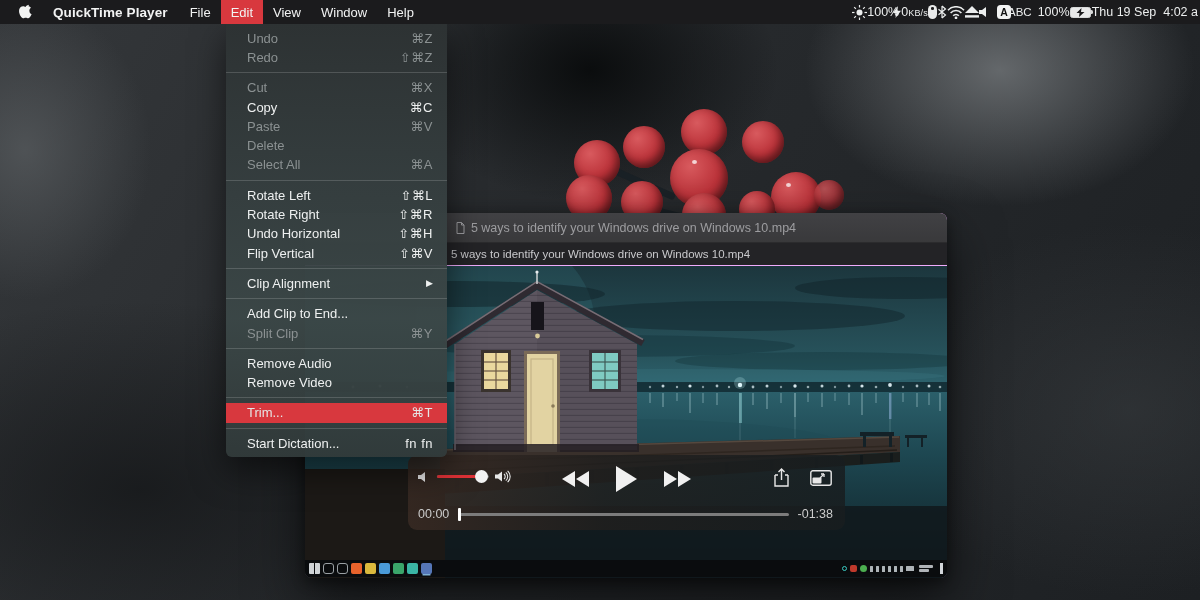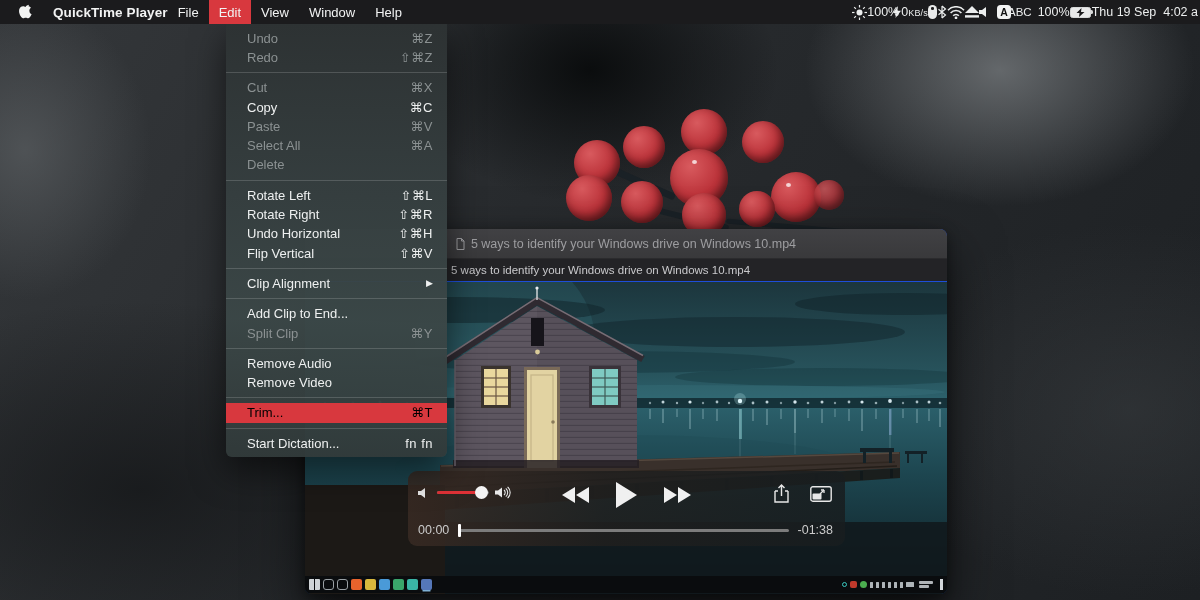--- a/index.html
+++ b/index.html
@@ -20,42 +20,42 @@
     box-shadow:inset -3px -4px 8px rgba(0,0,0,.45);}
   .berry.dim{opacity:.8;}
   .glint{position:absolute;width:5px;height:4px;border-radius:50%;background:rgba(255,255,255,.75);}
   .stem{position:absolute;background:#1a2126;border-radius:3px;}
 
   
   .menubar{position:absolute;top:0;left:0;width:1200px;height:24px;background:#1b1b1d;
     z-index:30;display:flex;align-items:center;color:#f2f3f3;font-size:13px;}
   .mb-left{display:flex;align-items:center;height:24px;padding-left:19px;}
   .apple{width:15px;height:16px;margin-right:19px;display:flex;align-items:center;}
-  .app-name{font-weight:bold;font-size:13.5px;letter-spacing:.1px;}
+  .app-name{font-weight:bold;font-size:13.5px;margin-right:12px;letter-spacing:.1px;}
   .mb-item{height:24px;display:flex;align-items:center;padding:0 10px;}
   .mb-item.active{background:#d8383e;}
   .mb-status{position:absolute;right:2px;top:0;height:24px;display:flex;align-items:center;
     font-size:12.5px;color:#eceeee;}
   .st-ic{display:flex;align-items:center;}
   .unit{font-size:9px;letter-spacing:.2px;}
   .mouse-icon{position:relative;width:9px;height:14px;background:#e9eaea;border-radius:5px;}
   .mouse-icon:after{content:"";position:absolute;left:3.2px;top:2px;width:2.6px;height:2.6px;
     border-radius:50%;background:#1b1b1d;}
   .abox{width:14px;height:14px;background:#f2f3f3;color:#111;border-radius:3.5px;font-size:10.5px;
     font-weight:bold;display:flex;align-items:center;justify-content:center;}
   .batt{position:relative;width:21px;height:11px;border:1px solid #d7d9d9;border-radius:2.5px;
     background:#e9eaea;margin-right:1px;}
   .batt:before{content:"";position:absolute;right:-3.5px;top:2.5px;width:2.5px;height:4px;
     background:#d7d9d9;border-radius:0 1.5px 1.5px 0;}
   .clock{white-space:pre;}
 
   
   .qt-window{position:absolute;left:305px;top:213px;width:642px;height:365px;border-radius:7px;
     overflow:hidden;z-index:10;box-shadow:0 24px 55px rgba(0,0,0,.6), 0 4px 14px rgba(0,0,0,.45);
-    background:#1d4ed8;margin-top:16px;}
+    background:#f0abfc;}
   .titlebar{height:30px;background:linear-gradient(#414144,#39393b);border-bottom:1px solid #2b2b2d;
     display:flex;align-items:center;justify-content:center;gap:6px;color:#9d9da0;font-size:12.5px;}
   .overlay-titlebar{height:22px;background:#232326;display:flex;align-items:center;
     padding-left:146px;color:#c9c9cc;font-size:11.5px;}
   .video-area{position:absolute;left:0;top:53px;right:0;bottom:0;background:#0c1216;}
   .scene{display:block;}
 
   
   .vtaskbar{position:absolute;left:0;right:0;bottom:1px;height:17px;background:#0a0c0e;
     display:flex;align-items:center;padding:0 4px;}
@@ -89,21 +89,21 @@
   .tl-track{position:relative;flex:1;height:3px;background:#7c7c7c;border-radius:2px;}
   .tl-playhead{position:absolute;left:0;top:-5px;width:2.5px;height:13px;background:#fff;border-radius:1px;}
 
   
   .menu-panel{position:absolute;left:226px;top:24px;width:221px;z-index:20;padding:4.5px 0;
     background:linear-gradient(180deg,rgba(45,50,51,.97) 0%,rgba(53,62,63,.97) 38%,rgba(59,71,71,.96) 68%,rgba(49,58,58,.97) 100%);
     border-radius:0 0 6px 6px;box-shadow:0 14px 34px rgba(0,0,0,.55);font-size:13px;color:#eef0f0;}
   .mi{height:19.3px;display:flex;align-items:center;justify-content:space-between;
     padding:0 14px 0 21px;}
   .mi.disabled{color:#8b9192;}
-  .mi.highlighted{background:#d8383e;color:#000000;}
+  .mi.highlighted{background:#d8383e;color:#e5e5e5;}
   .mi-short{letter-spacing:.5px;}
   .mi-short.submenu{font-size:9px;letter-spacing:0;}
   .menu-sep{height:1px;background:rgba(255,255,255,.16);margin:5px 0;}
 
   svg{display:block;}
 </style>
 </head>
 <body>
 
 <div class="screen">
@@ -401,26 +401,26 @@
       </div>
       <div class="mi">
         <span class="mi-label">Copy</span>
         <span class="mi-short">⌘C</span>
       </div>
       <div class="mi disabled">
         <span class="mi-label">Paste</span>
         <span class="mi-short">⌘V</span>
       </div>
       <div class="mi disabled">
+        <span class="mi-label">Delete</span>
+        <span class="mi-short"></span>
+      </div>
+      <div class="mi disabled">
         <span class="mi-label">Select All</span>
         <span class="mi-short">⌘A</span>
-      </div>
-      <div class="mi disabled">
-        <span class="mi-label">Delete</span>
-        <span class="mi-short"></span>
       </div>
       <div class="menu-sep"></div>
       <div class="mi">
         <span class="mi-label">Rotate Left</span>
         <span class="mi-short">⇧⌘L</span>
       </div>
       <div class="mi">
         <span class="mi-label">Rotate Right</span>
         <span class="mi-short">⇧⌘R</span>
       </div>

